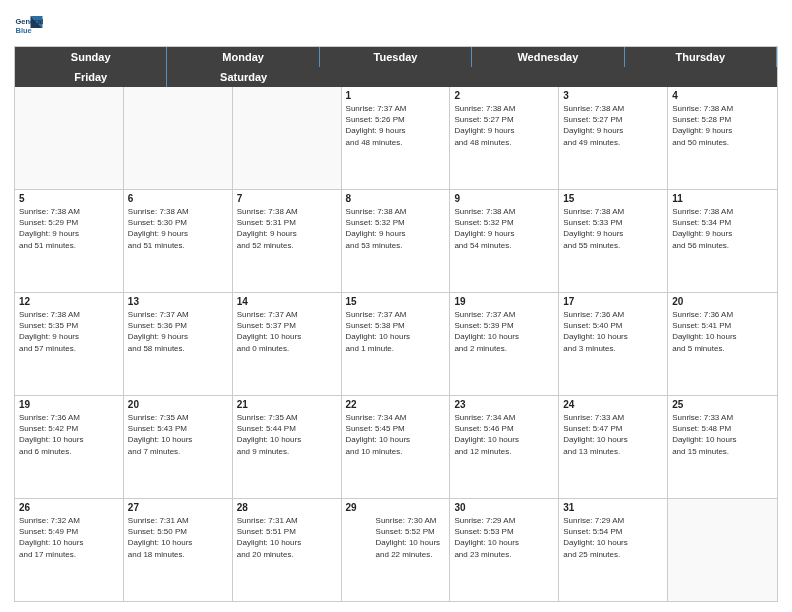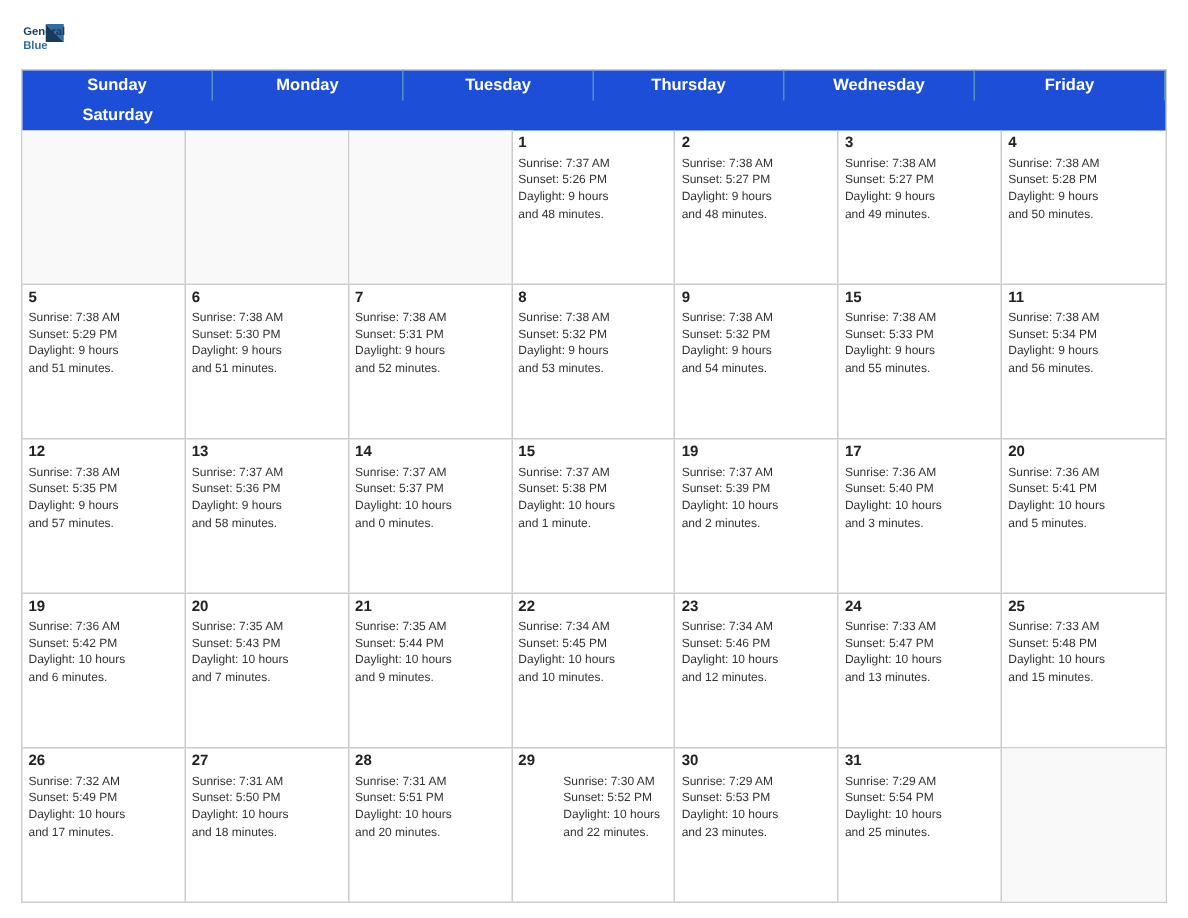--- a/index.html
+++ b/index.html
@@ -45,22 +45,22 @@
       color: #444;
     }
     .calendar {
       flex: 1;
       display: flex;
       flex-direction: column;
       border: 1px solid #ccc;
     }
     .cal-header {
       display: grid;
-      grid-template-columns: repeat(6, 1fr);
-      background: #1d4ed8;
+      grid-template-columns: repeat(5, 1fr);
+      background: #404040;
     }
     .cal-header-cell {
       color: #fff;
       font-size: 11px;
       font-weight: bold;
       text-align: center;
       padding: 4px 2px;
       border-right: 1px solid #5590c0;
     }
     .cal-header-cell:last-child { border-right: none; }
@@ -116,22 +116,22 @@
       <div class="calendar-title"></div>
       <div class="calendar-subtitle"></div>
     </div>
   </div>
 
   <div class="calendar">
     <div class="cal-header" id="cal-header">
         <div class="cal-header-cell">Sunday</div>
         <div class="cal-header-cell">Monday</div>
         <div class="cal-header-cell">Tuesday</div>
+        <div class="cal-header-cell">Wednesday</div>
         <div class="cal-header-cell">Thursday</div>
-        <div class="cal-header-cell">Wednesday</div>
         <div class="cal-header-cell">Friday</div>
         <div class="cal-header-cell">Saturday</div>
       </div>
     <div class="cal-body" id="cal-body">
         <div class="cal-week">
           <div class="cal-cell empty"></div>
           <div class="cal-cell empty"></div>
           <div class="cal-cell empty"></div>
           <div class="cal-cell">
             <span class="day-num">1</span>

